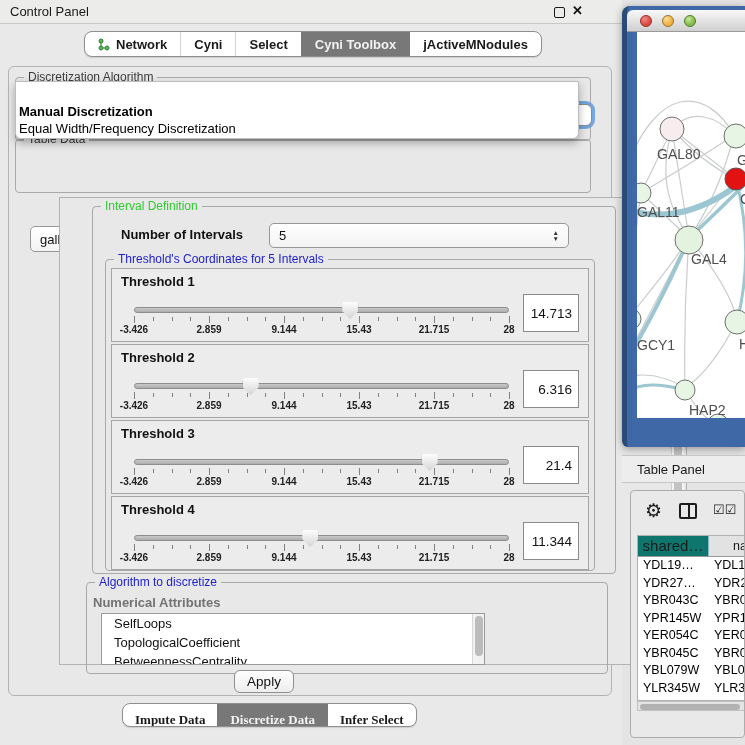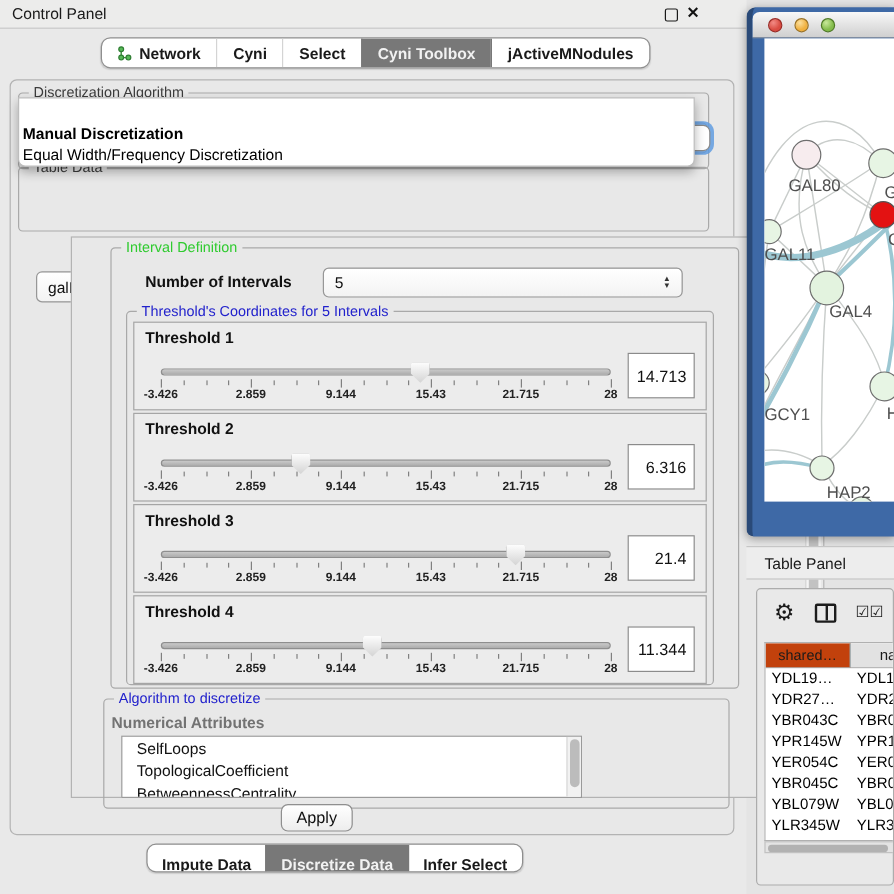--- a/index.html
+++ b/index.html
@@ -13,21 +13,21 @@
   .float-btn { position:absolute; left:554px; top:7px; width:11px; height:11px; border:1.6px solid #1A1A1A; border-radius:2px; background:transparent; }
   .close-btn { position:absolute; left:572px; top:3px; font-size:13px; font-weight:bold; color:#111; }
 
   .tabgroup { position:absolute; display:inline-flex; height:26px; background:#FFF; border:1px solid #8F8F8F; border-radius:8px; overflow:hidden; box-shadow:0 1px 1px rgba(0,0,0,.12); }
   .tabgroup .tab { display:flex; align-items:center; gap:5px; padding:0 13px; font-size:13px; font-weight:600; color:#1A1A1A; border-left:1px solid #D4D4D4; cursor:default; white-space:nowrap; }
   .tabgroup .tab:first-child { border-left:none; }
   .tabgroup .tab.selected { background:#787878; color:#F2F2F2; border-left-color:#787878; }
   .tabgroup .tab.selected + .tab { border-left-color:#787878; }
   #top-tabs { left:84px; top:31px; }
   #bottom-tabs { left:122px; top:703px; height:24px; }
-  #bottom-tabs .tab { padding:16px 12px; }
+  #bottom-tabs .tab { padding:16px 12px;font-family:Liberation Serif, serif; }
 
   .outerbox { position:absolute; left:8px; top:66px; width:604px; height:630px; background:#E8E8E8; border:1px solid #B3B3B3; border-radius:6px; }
 
   .titled { position:absolute; border:1px solid #A9A9A9; border-radius:4px; }
   .legend { position:absolute; top:-8px; left:8px; background:#E8E8E8; padding:0 4px; font-size:12px; white-space:nowrap; }
   .legend.green { color:#2FCB2F; }
   .legend.blue  { color:#2121CC; }
   .legend.plain { color:#3C3C3C; }
 
   .combo { position:absolute; display:flex; align-items:center; background:linear-gradient(#FFFFFF,#F3F3F3); border:1px solid #979797; border-radius:5px; font-size:13px; padding:0 9px; color:#111; }
@@ -95,21 +95,21 @@
   #tp-bar { position:absolute; left:622px; top:455px; width:123px; height:28px; background:#EDEDED; border-top:1px solid #C6C6C6; border-bottom:1px solid #C6C6C6; }
   #tp-bar .t { position:absolute; left:15px; top:6px; font-size:13px; color:#1A1A1A; }
   #table-window { position:absolute; left:630px; top:490px; width:115px; height:248px; background:#E9E9E9; border:1px solid #ACACAC; border-radius:4px; overflow:hidden; }
   #tp-toolbar { position:absolute; left:0; top:0; right:0; height:40px; }
   .tool-gear { position:absolute; left:14px; top:8px; font-size:19px; color:#1C1C1C; }
   .tool-split { position:absolute; left:48px; top:12px; width:18px; height:16px; border:2px solid #1C1C1C; border-radius:2px; }
   .tool-split::after { content:""; position:absolute; left:50%; top:0; bottom:0; width:2px; background:#1C1C1C; }
   .tool-checks { position:absolute; left:82px; top:11px; font-size:13px; color:#1C1C1C; letter-spacing:0px; }
   #tp-table { position:absolute; left:6px; top:44px; width:112px; height:166px; background:#FFF; border:1px solid #B0B0B0; border-right:none; overflow:hidden; }
   .tp-head { display:flex; height:21px; border-bottom:1px solid #9B9B9B; }
-  .tp-head .h1 { width:71px; background:#c2410c; border-right:1px solid #8FB6C4; font-size:12px; text-align:center; line-height:20px; color:#1A1A1A; overflow:hidden; white-space:nowrap; }
+  .tp-head .h1 { width:71px; background:#0f766e; border-right:1px solid #8FB6C4; font-size:15px; text-align:center; line-height:20px; color:#1A1A1A; overflow:hidden; white-space:nowrap; }
   .tp-head .h2 { flex:1; background:#E2E2E2; font-size:12.5px; text-align:right; line-height:20px; padding-right:2px; color:#1A1A1A; overflow:hidden; white-space:nowrap; }
   .tp-row { display:flex; height:17.5px; background:#FFF; }
   .tp-row .c1 { width:71px; font-size:12.5px; line-height:17px; padding-left:5px; color:#000; white-space:nowrap; overflow:hidden; }
   .tp-row .c2 { flex:1; font-size:12.5px; line-height:17px; padding-left:5px; color:#000; white-space:nowrap; overflow:hidden; }
   #tp-hscroll { position:absolute; left:6px; top:210px; width:112px; height:10px; background:#E4E4E4; border:1px solid #C2C2C2; }
   #tp-hscroll .thumb { position:absolute; left:2px; top:1.5px; width:100px; height:6px; background:#B2B2B2; border-radius:3px; }
 </style>
 </head>
 <body>
 

